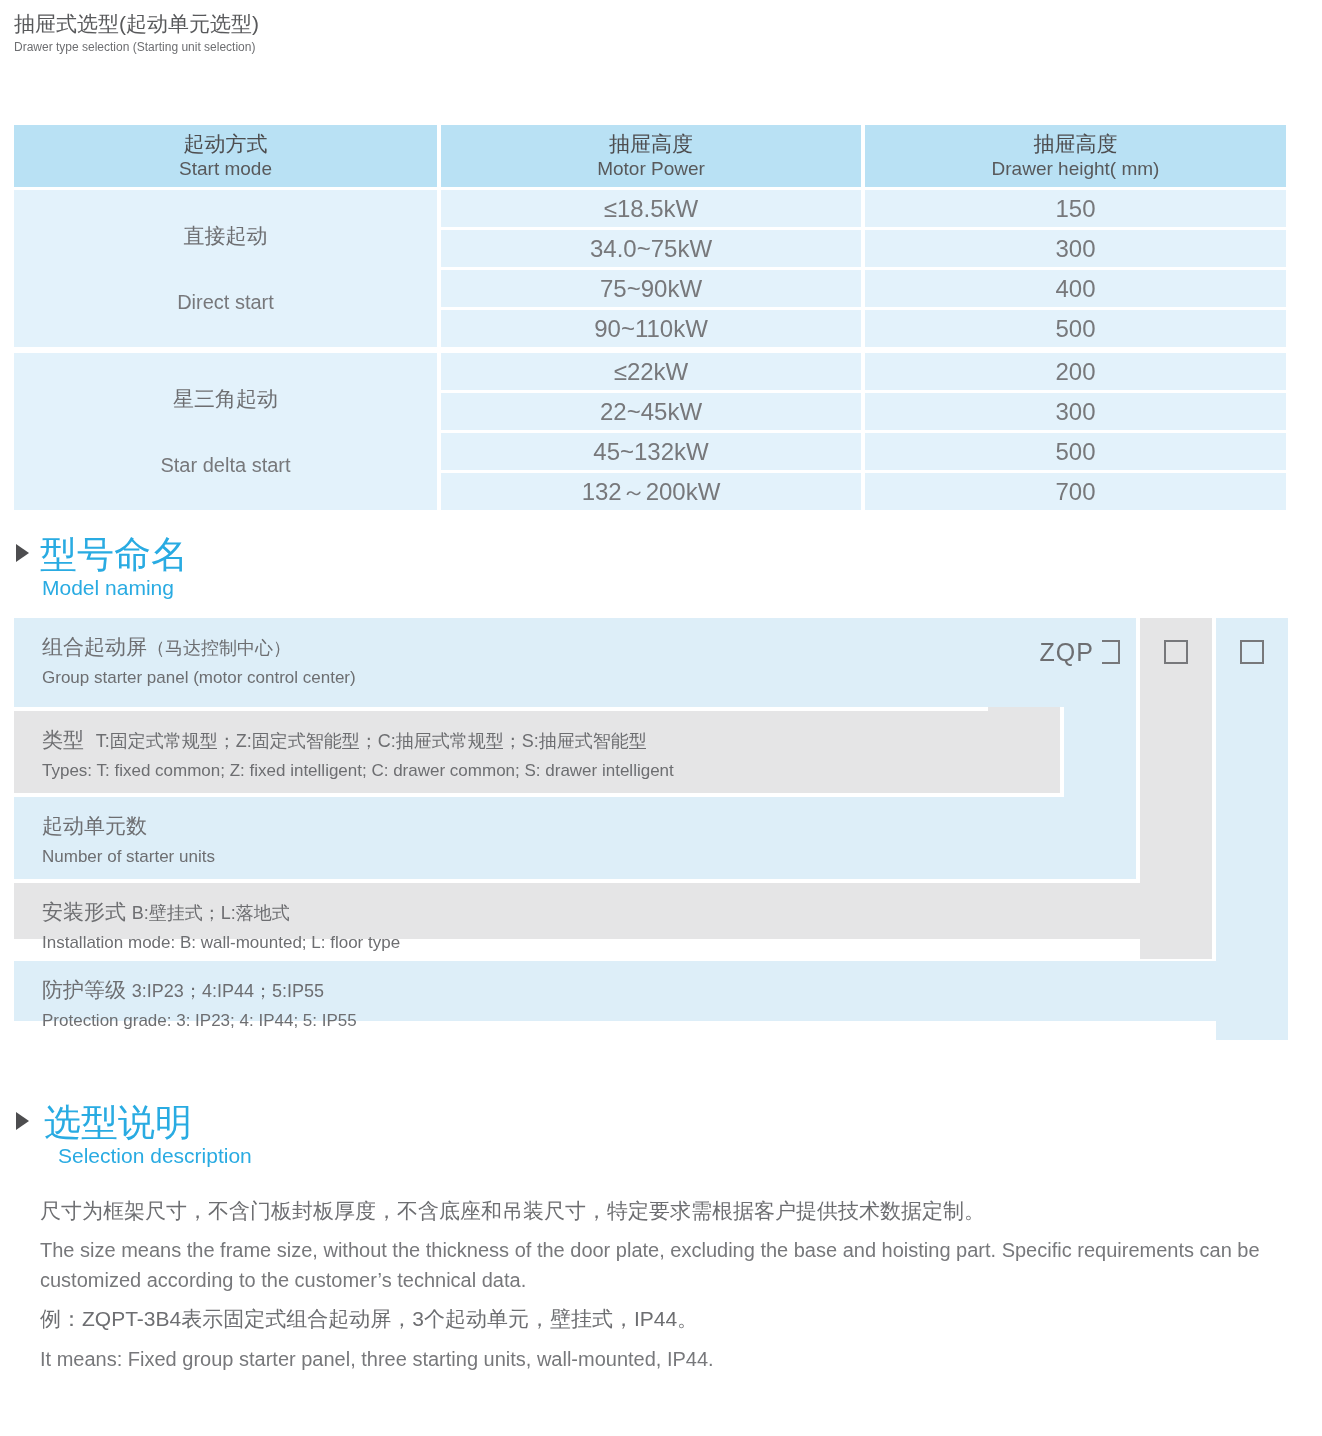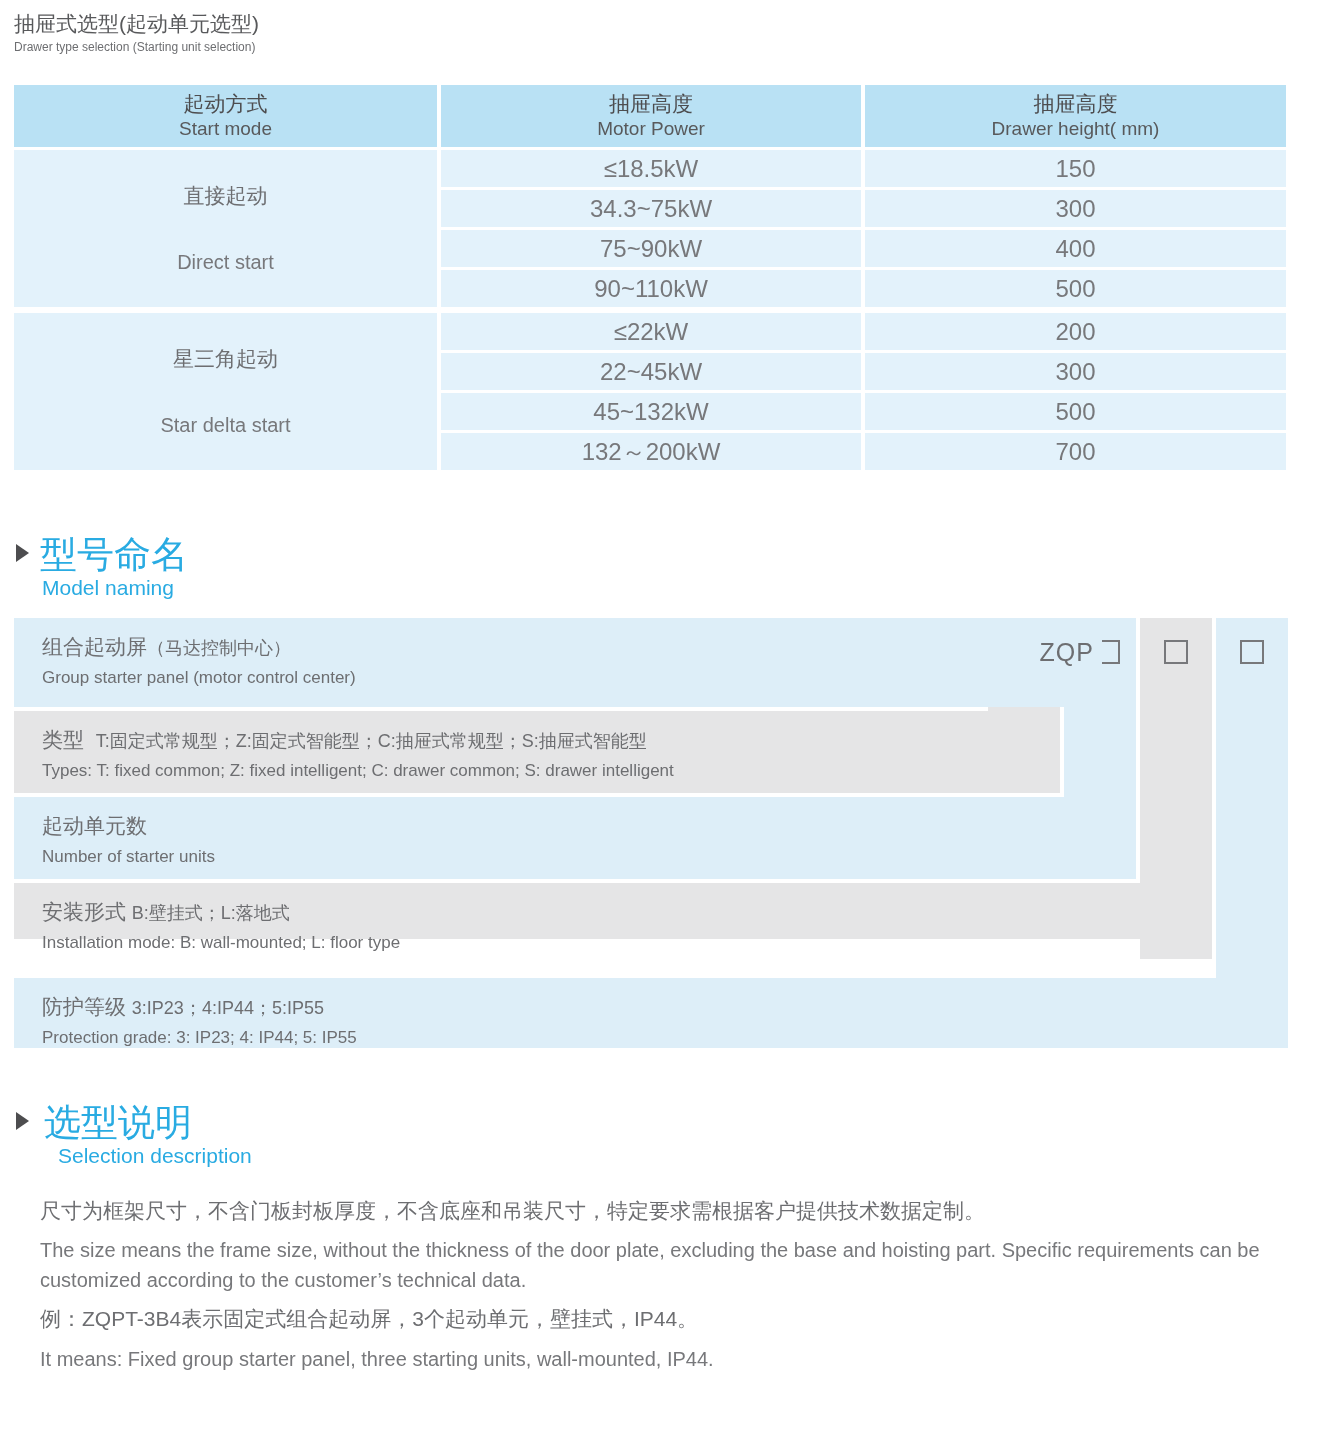--- a/index.html
+++ b/index.html
@@ -5,21 +5,21 @@
   html,body{margin:0;padding:0;background:#ffffff;}
   .page{position:relative;width:1322px;height:1436px;background:#ffffff;overflow:hidden;
         font-family:"Liberation Sans","DejaVu Sans",sans-serif;color:#6d6e71;}
 
   
   .page-title{position:absolute;left:14px;top:10px;font-size:21px;color:#58595b;}
   .page-subtitle{position:absolute;left:14px;top:40px;font-size:12px;color:#6d6e71;}
 
   
   .sel-table{position:absolute;left:14px;top:85px;width:1272px;}
-  .t-header{display:grid;grid-template-columns:423px 420px 421px;column-gap:4px;}
+  .t-header{display:grid;grid-template-columns:423px 420px 421px;column-gap:4px;margin-top:40px;}
   .hcell{background:#b9e1f4;height:62px;display:flex;flex-direction:column;justify-content:center;
          align-items:center;text-align:center;}
   .hcell .zh{font-size:21px;color:#4d4d4f;line-height:1.25;}
   .hcell .en{font-size:19px;color:#58595b;line-height:1.25;}
   .t-group{display:grid;grid-template-columns:423px 420px 421px;column-gap:4px;row-gap:3px;
            grid-auto-rows:37px;margin-top:3px;}
   .t-group.second{margin-top:6px;}
   .gcell{grid-column:1;grid-row:1 / span 4;background:#e3f2fb;display:flex;flex-direction:column;
          justify-content:center;align-items:center;text-align:center;gap:40px;}
   .gcell .zh{font-size:21px;color:#6d6e71;line-height:1.3;}
@@ -80,21 +80,21 @@
       </div>
     </div>
 
     <div class="t-group">
       <div class="gcell">
         <div class="zh">直接起动</div>
         <div class="en">Direct start</div>
       </div>
       <div class="cell power">≤18.5kW</div>
       <div class="cell height">150</div>
-      <div class="cell power">34.3~75kW</div>
+      <div class="cell power">34.0~75kW</div>
       <div class="cell height">300</div>
       <div class="cell power">75~90kW</div>
       <div class="cell height">400</div>
       <div class="cell power">90~110kW</div>
       <div class="cell height">500</div>
     </div>
 
     <div class="t-group second">
       <div class="gcell">
         <div class="zh">星三角起动</div>
@@ -155,21 +155,21 @@
       </div>
     </div>
 
     <div class="nrect gray" style="left:0;top:265px;width:1198px;height:56px;">
       <div class="nrow-text">
         <div class="l1"><span>安装形式</span>&nbsp;<span class="sub">B:壁挂式；L:落地式</span></div>
         <div class="l2">Installation mode: B: wall-mounted; L: floor type</div>
       </div>
     </div>
 
-    <div class="nrect blue" style="left:0;top:360px;width:1274px;height:70px;">
+    <div class="nrect blue" style="left:0;top:343px;width:1274px;height:60px;">
       <div class="nrow-text">
         <div class="l1"><span>防护等级</span>&nbsp;<span class="sub">3:IP23；4:IP44；5:IP55</span></div>
         <div class="l2">Protection grade:  3: IP23; 4: IP44; 5: IP55</div>
       </div>
     </div>
   </div>
 
   <div class="section-head" style="top:1112px;">
     <span class="tri"></span>
     <span class="sec-zh" style="left:28px;">选型说明</span>

